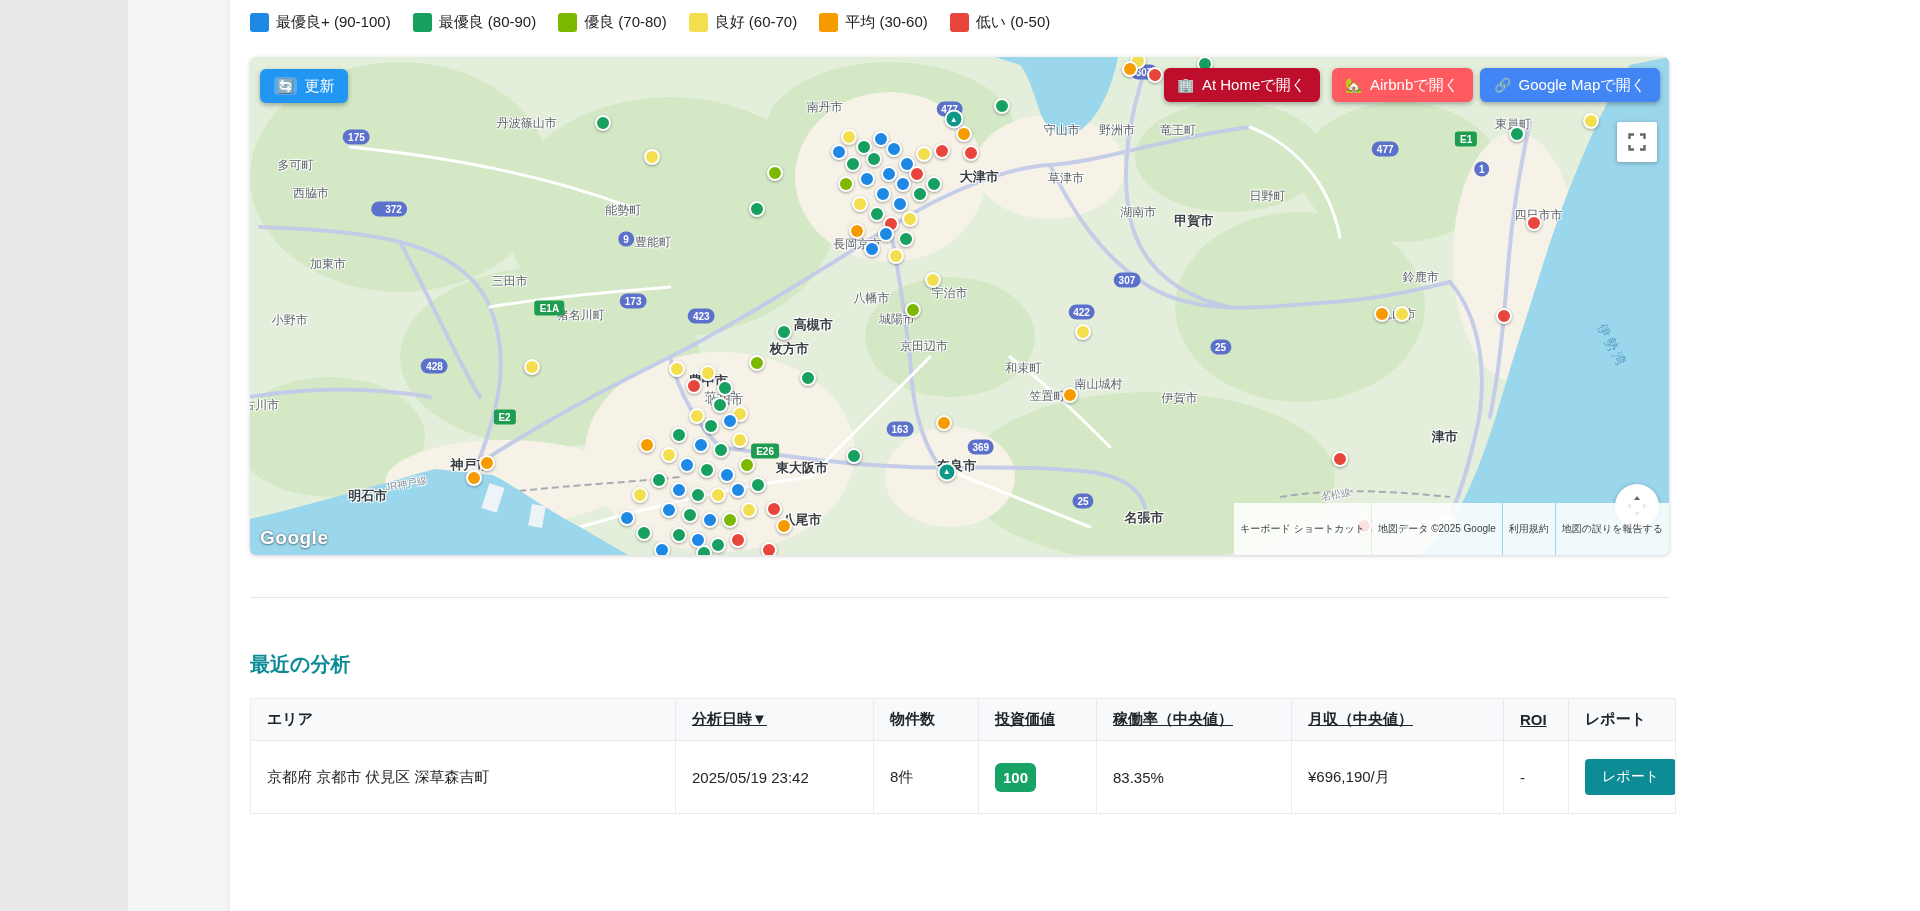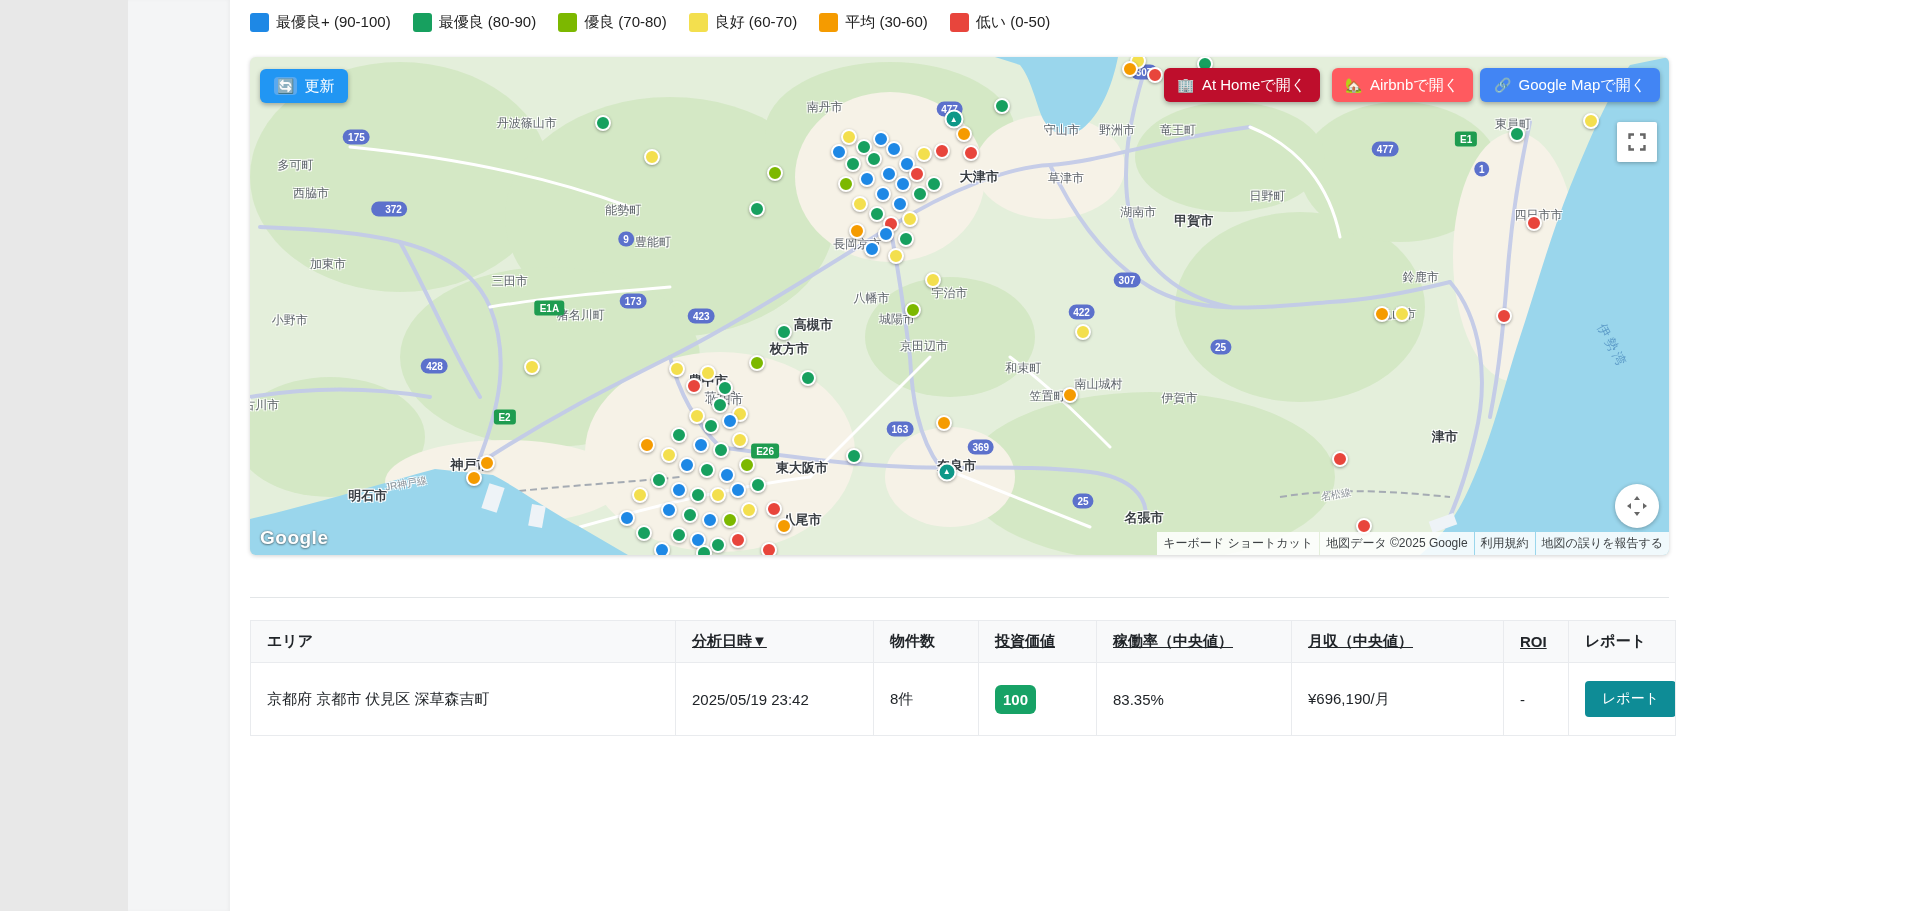--- a/index.html
+++ b/index.html
@@ -52,21 +52,21 @@
   #btn-airbnb { right:196px; top:11px; background:#ff5a5f; }
   #btn-gmap   { right:9px;   top:11px; background:#4285f4; }
 
   .ctl { position:absolute; background:#fff; border:none; cursor:pointer; box-shadow:0 1px 4px rgba(0,0,0,.3); }
   .ctl-fs { right:12px; top:65px; width:40px; height:40px; border-radius:2px; display:flex; align-items:center; justify-content:center; }
   .ctl-pan { right:10px; bottom:27px; width:44px; height:44px; border-radius:50%; display:flex; align-items:center; justify-content:center; }
 
   .google-logo { position:absolute; left:10px; bottom:6px; font-size:19px; font-weight:bold; letter-spacing:.5px; color:#fff;
     text-shadow:0 0 2px rgba(60,64,67,.7), 0 1px 2px rgba(0,0,0,.35); }
   .attribution { position:absolute; right:0; bottom:0; display:flex; gap:1px; }
-  .attribution span { background:rgba(255,255,255,.85); font-size:12px; color:#3c4043; padding:3px 6px; white-space:nowrap; }
+  .attribution span { background:rgba(255,255,255,.85); font-size:10px; color:#3c4043; padding:19px 6px; white-space:nowrap; }
 
   .divider { border:none; border-top:1px solid #e3e6e8; margin:42px 0 0 0; }
 
   
   .analysis-table { margin-top:22px; width:1421px; border-collapse:collapse; table-layout:fixed; font-size:15px; }
   .analysis-table th, .analysis-table td { border:1px solid #e9ebee; padding:0 16px; text-align:left; overflow:hidden; white-space:nowrap; }
   .analysis-table thead th { background:#f8f9fa; height:42px; font-weight:bold; color:#212529; }
   .analysis-table tbody td { background:#fff; height:73px; color:#212529; }
   th.h-sort { color:#0d8a97; text-decoration:underline; cursor:pointer; }
   th.h-link { color:#2323ce; text-decoration:underline; cursor:pointer; }
@@ -395,20 +395,21 @@
     <div class="attribution">
         <span>キーボード ショートカット</span>
         <span>地図データ ©2025 Google</span>
         <span>利用規約</span>
         <span>地図の誤りを報告する</span>
       </div>
   </div>
 
   <hr class="divider">
 
+  <h2 class="section-title recent">最近の分析</h2>
 
   <table class="analysis-table">
     <colgroup>
       <col style="width:425px">
         <col style="width:198px">
         <col style="width:105px">
         <col style="width:118px">
       <col style="width:195px">
         <col style="width:212px">
         <col style="width:65px">

